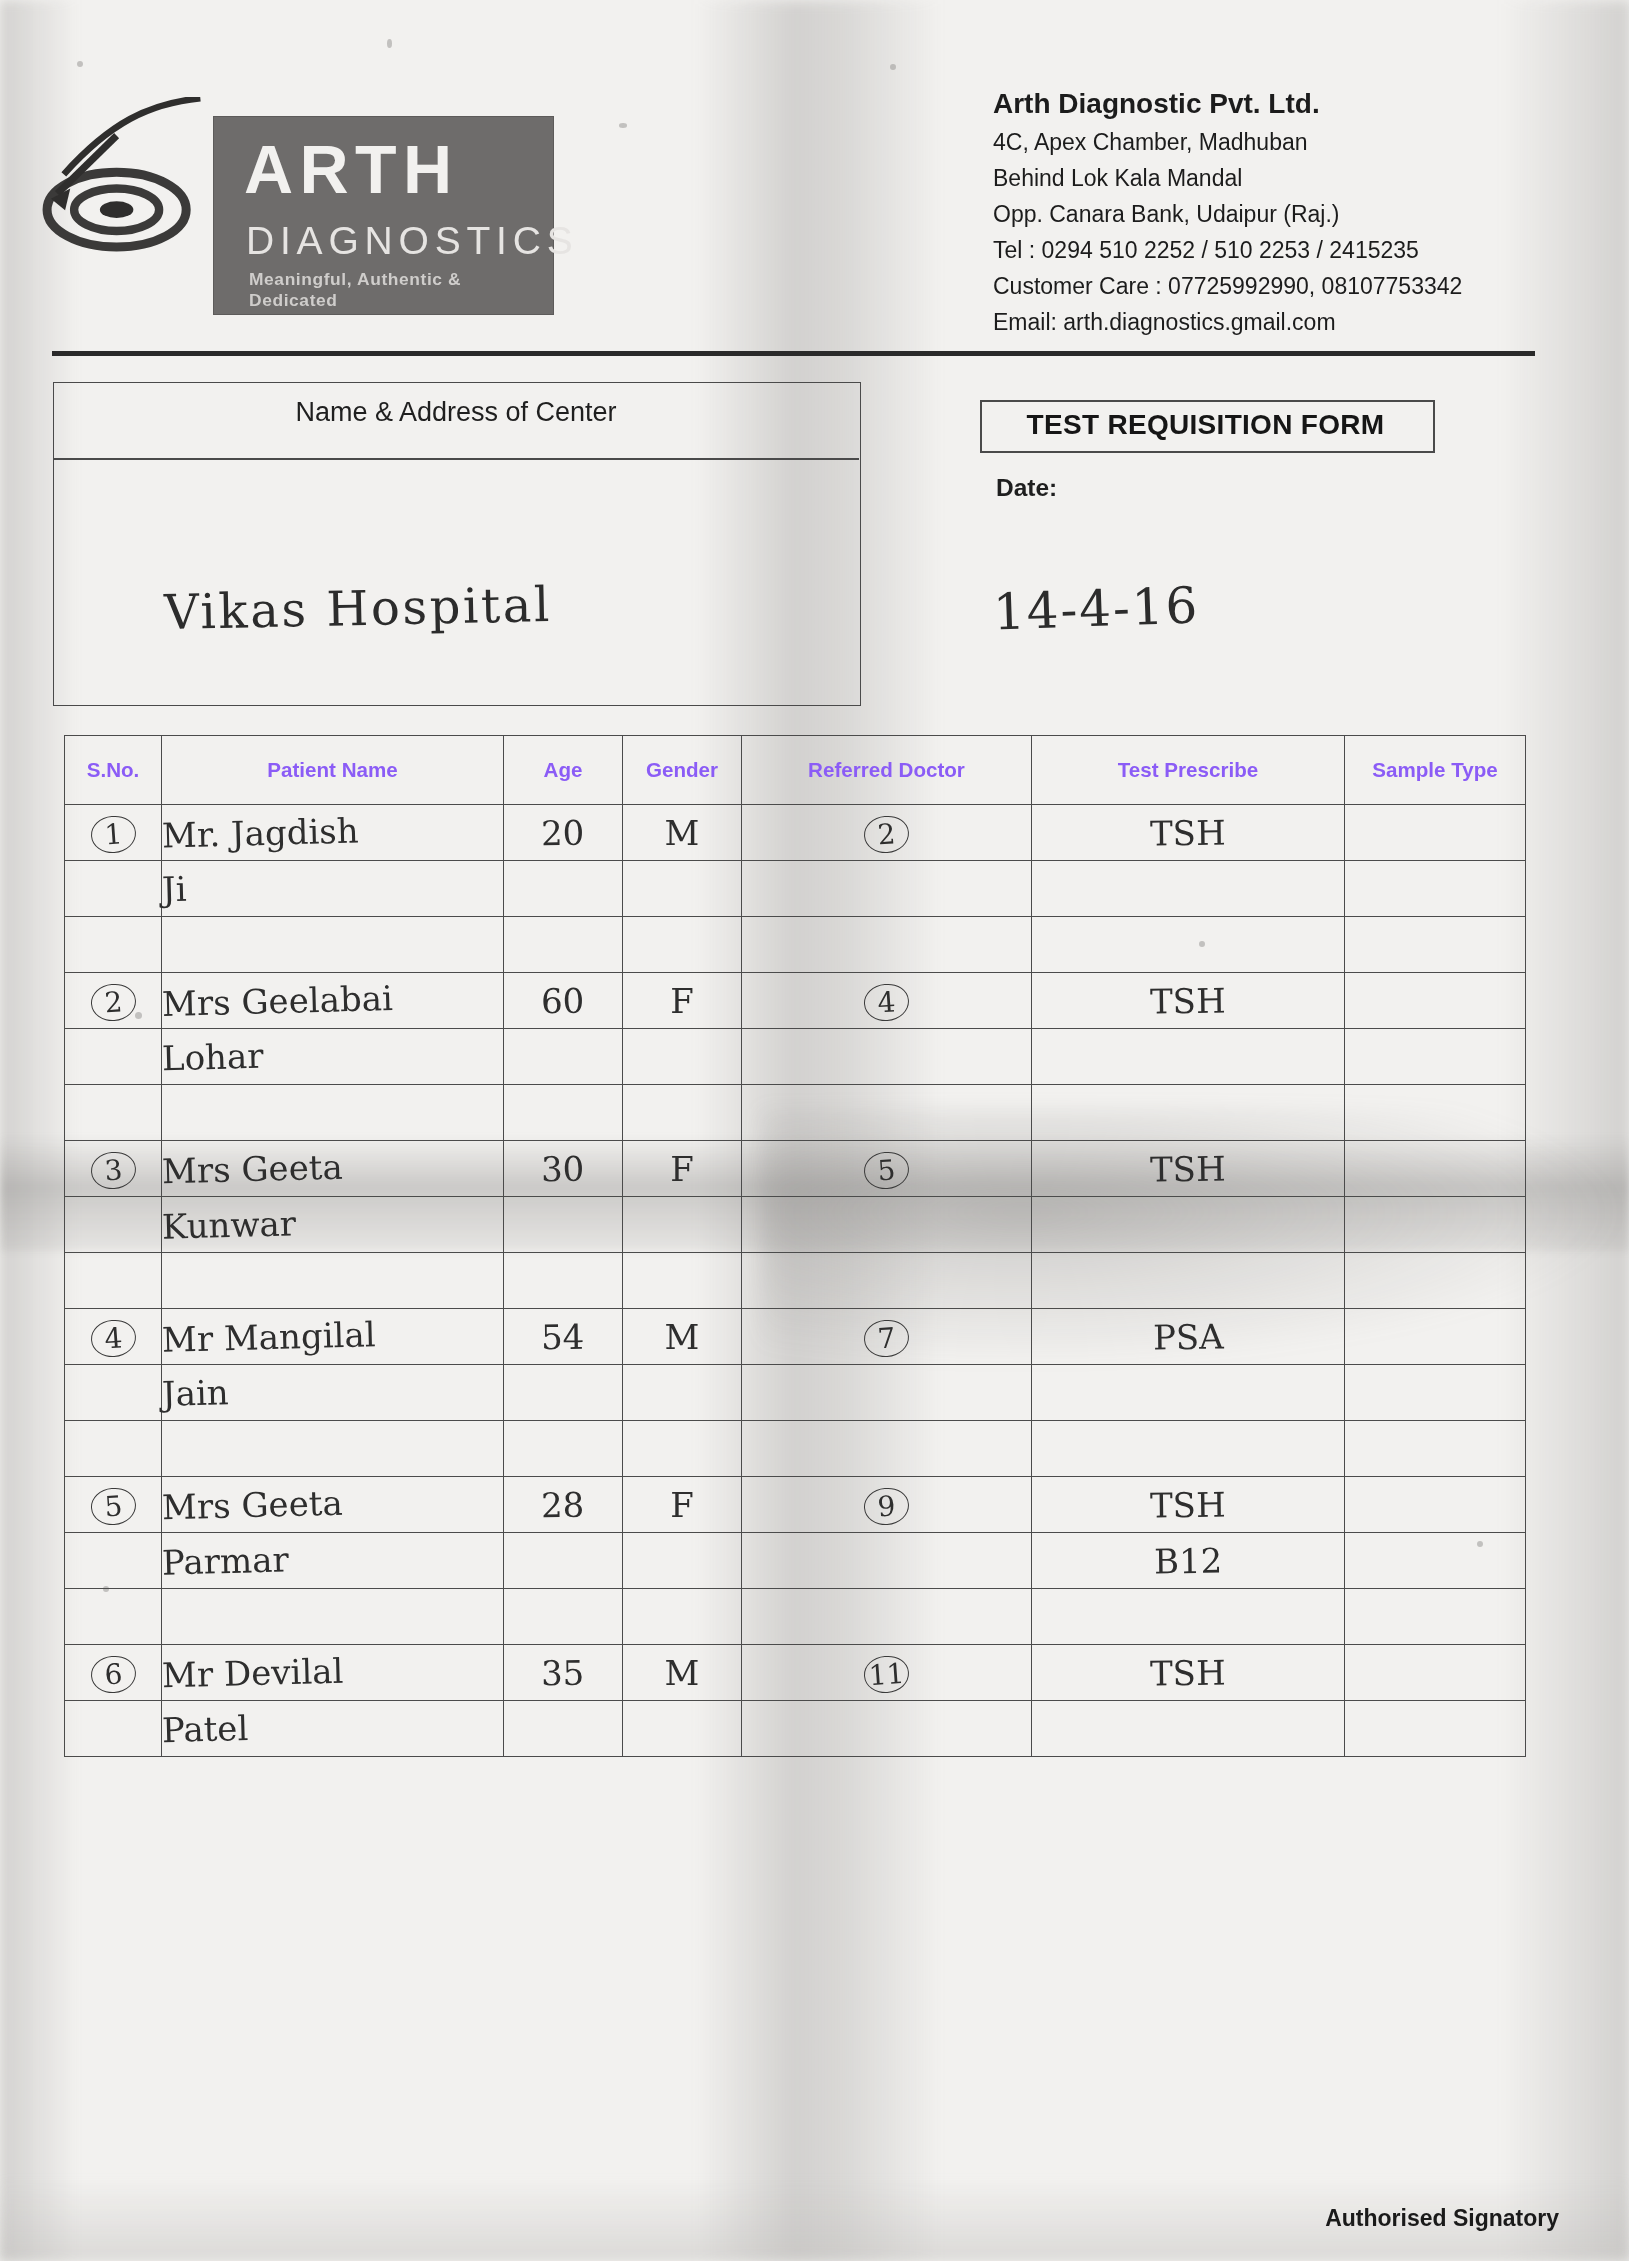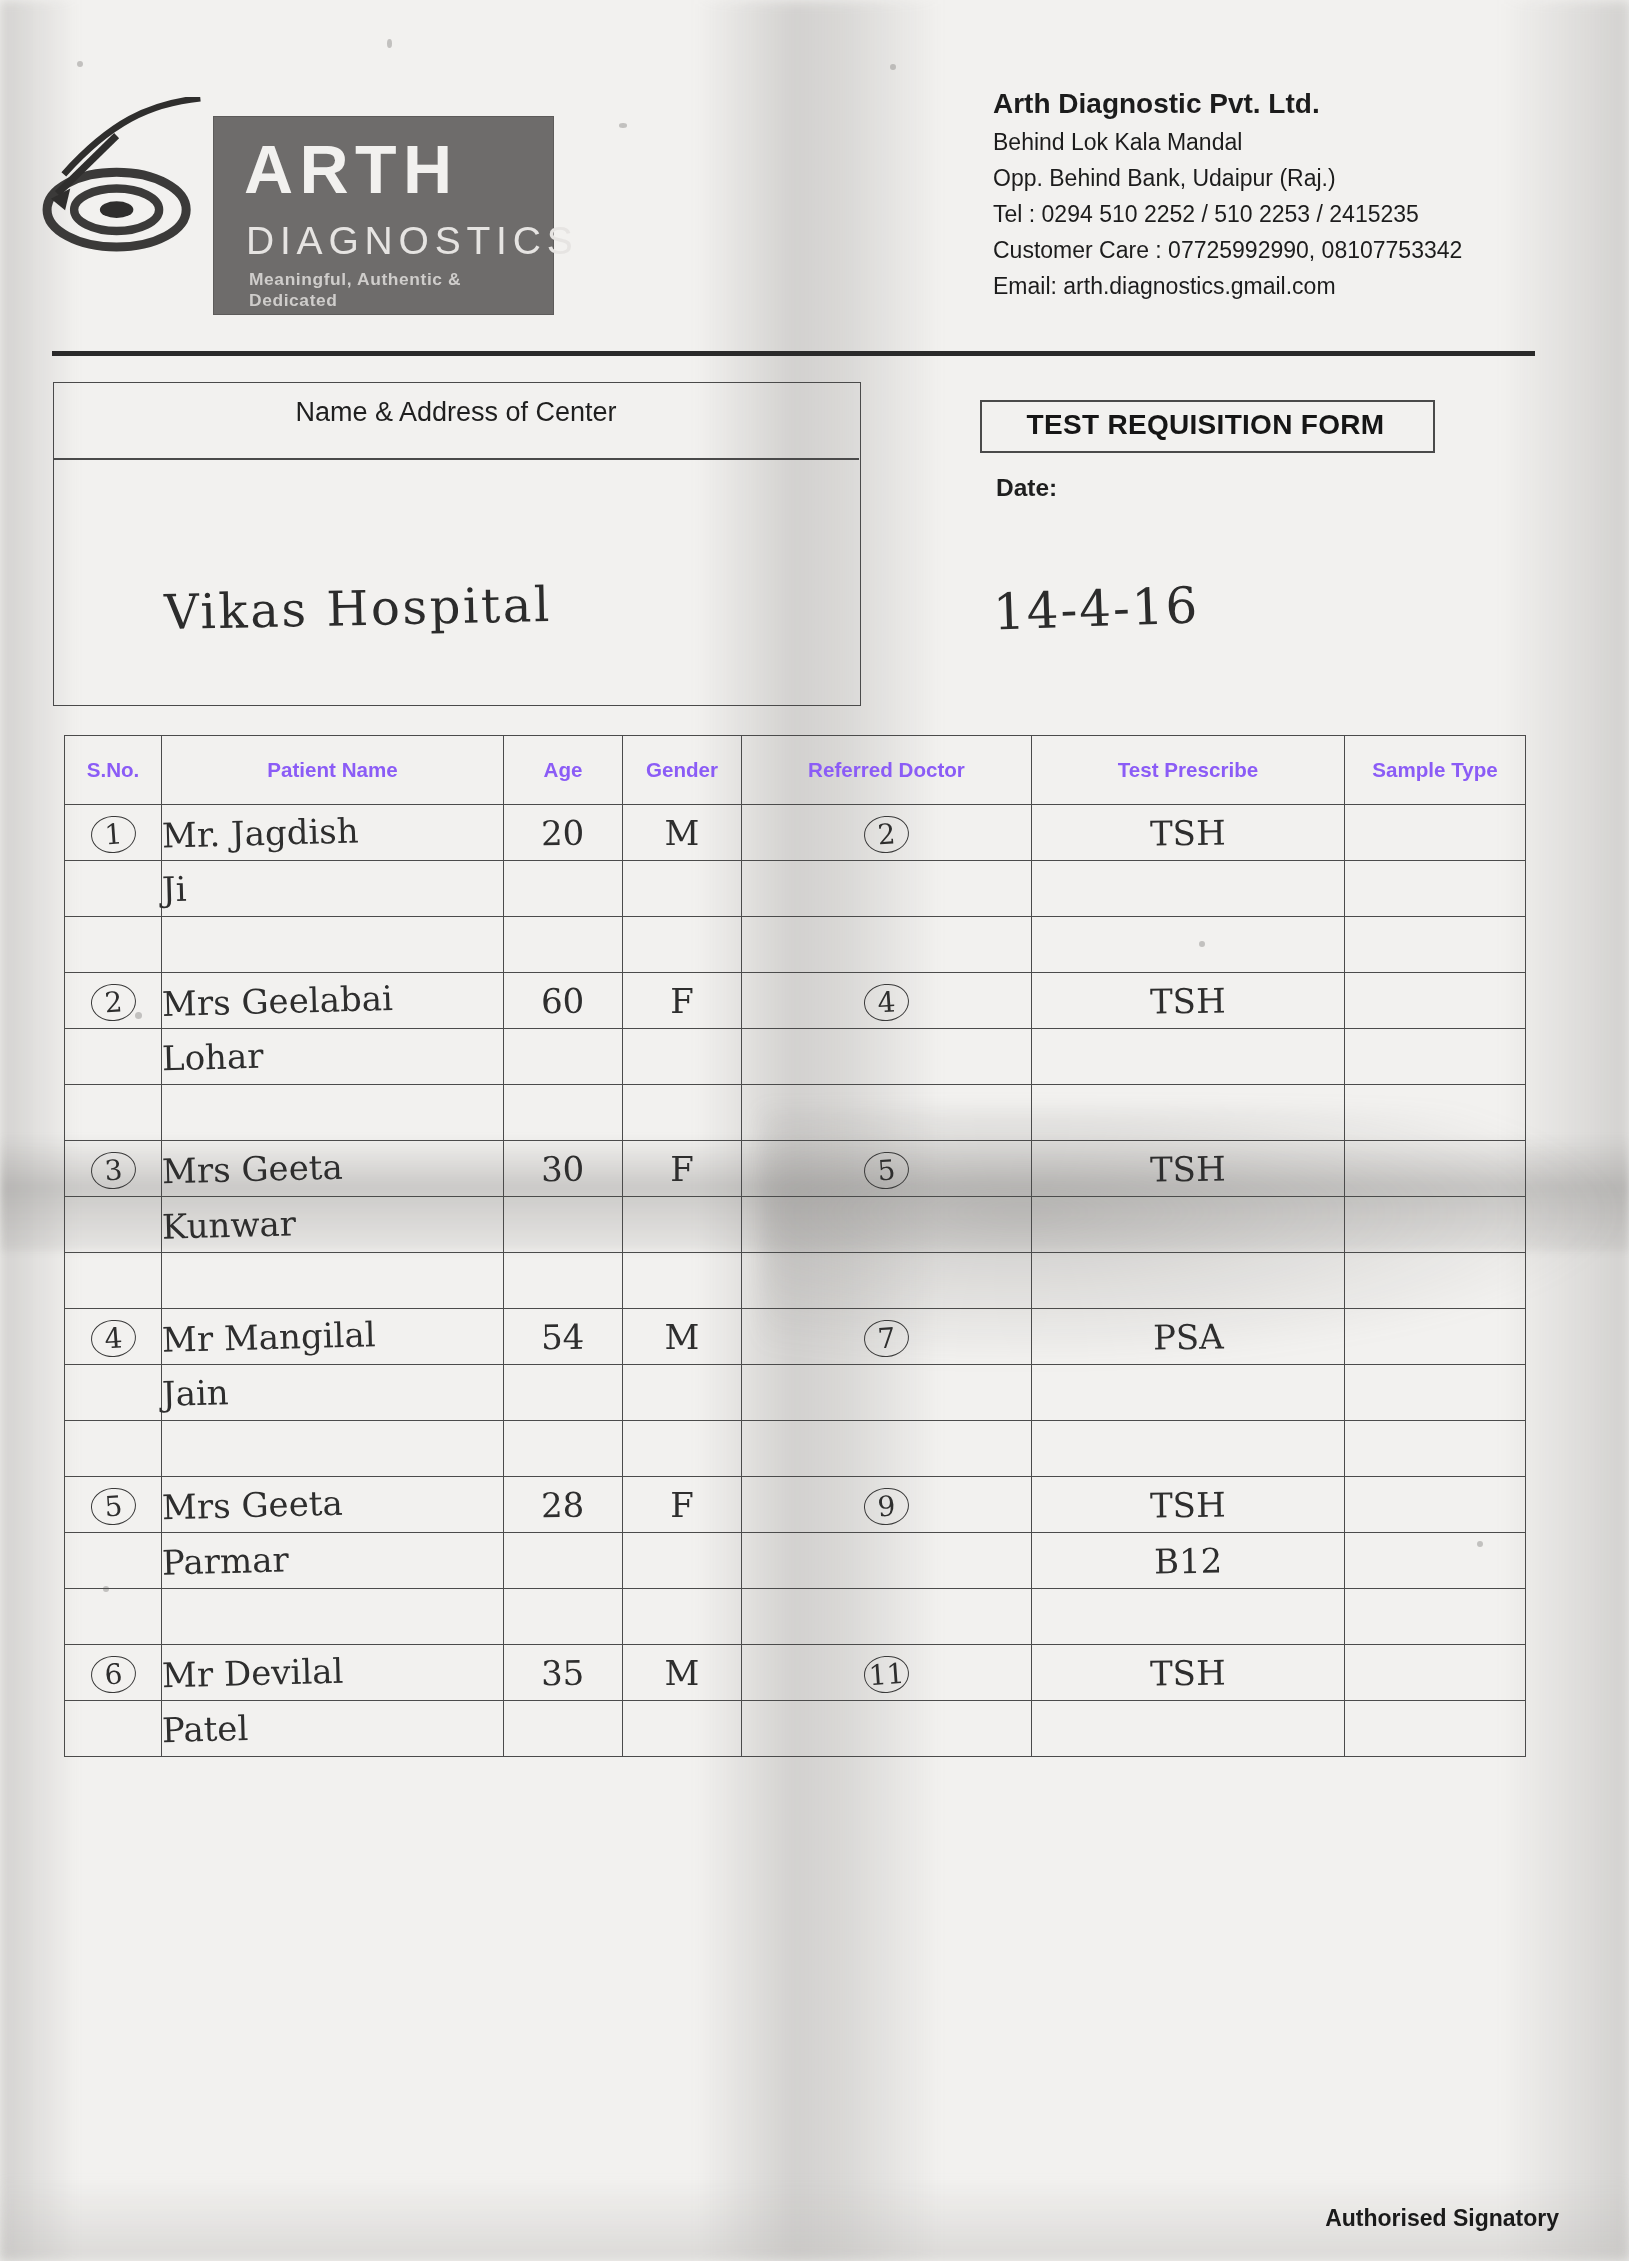--- a/index.html
+++ b/index.html
@@ -283,22 +283,23 @@
     <ellipse cx="120" cy="175" rx="108" ry="58" fill="none" stroke="#3b3a39" stroke-width="14"></ellipse>
     <ellipse cx="120" cy="175" rx="66" ry="33" fill="none" stroke="#3b3a39" stroke-width="13"></ellipse>
     <ellipse cx="120" cy="175" rx="26" ry="13" fill="#2f2e2d"></ellipse>
     <path d="M38 120 C110 40 170 10 250 2" fill="none" stroke="#2f2e2d" stroke-width="10"></path>
     <path d="M28 150 L120 60" stroke="#2f2e2d" stroke-width="11" fill="none"></path>
     <path d="M18 158 L48 142 L40 176 Z" fill="#2f2e2d"></path>
   </svg>
 
   <div class="company">
     <div class="line title">Arth Diagnostic Pvt. Ltd.</div>
+    <div class="line">4C, Apex Chamber, Madhuban</div>
     <div class="line">Behind Lok Kala Mandal</div>
-    <div class="line">Opp. Behind Bank, Udaipur (Raj.)</div>
+    <div class="line">Opp. Canara Bank, Udaipur (Raj.)</div>
     <div class="line">Tel : 0294 510 2252 / 510 2253 / 2415235</div>
     <div class="line">Customer Care : 07725992990, 08107753342</div>
     <div class="line">Email: arth.diagnostics.gmail.com</div>
   </div>
 
   <div class="rule"></div>
 
   <div class="center-box"></div>
   <div class="center-box-title">Name &amp; Address of Center</div>
   <div class="center-divider"></div>

